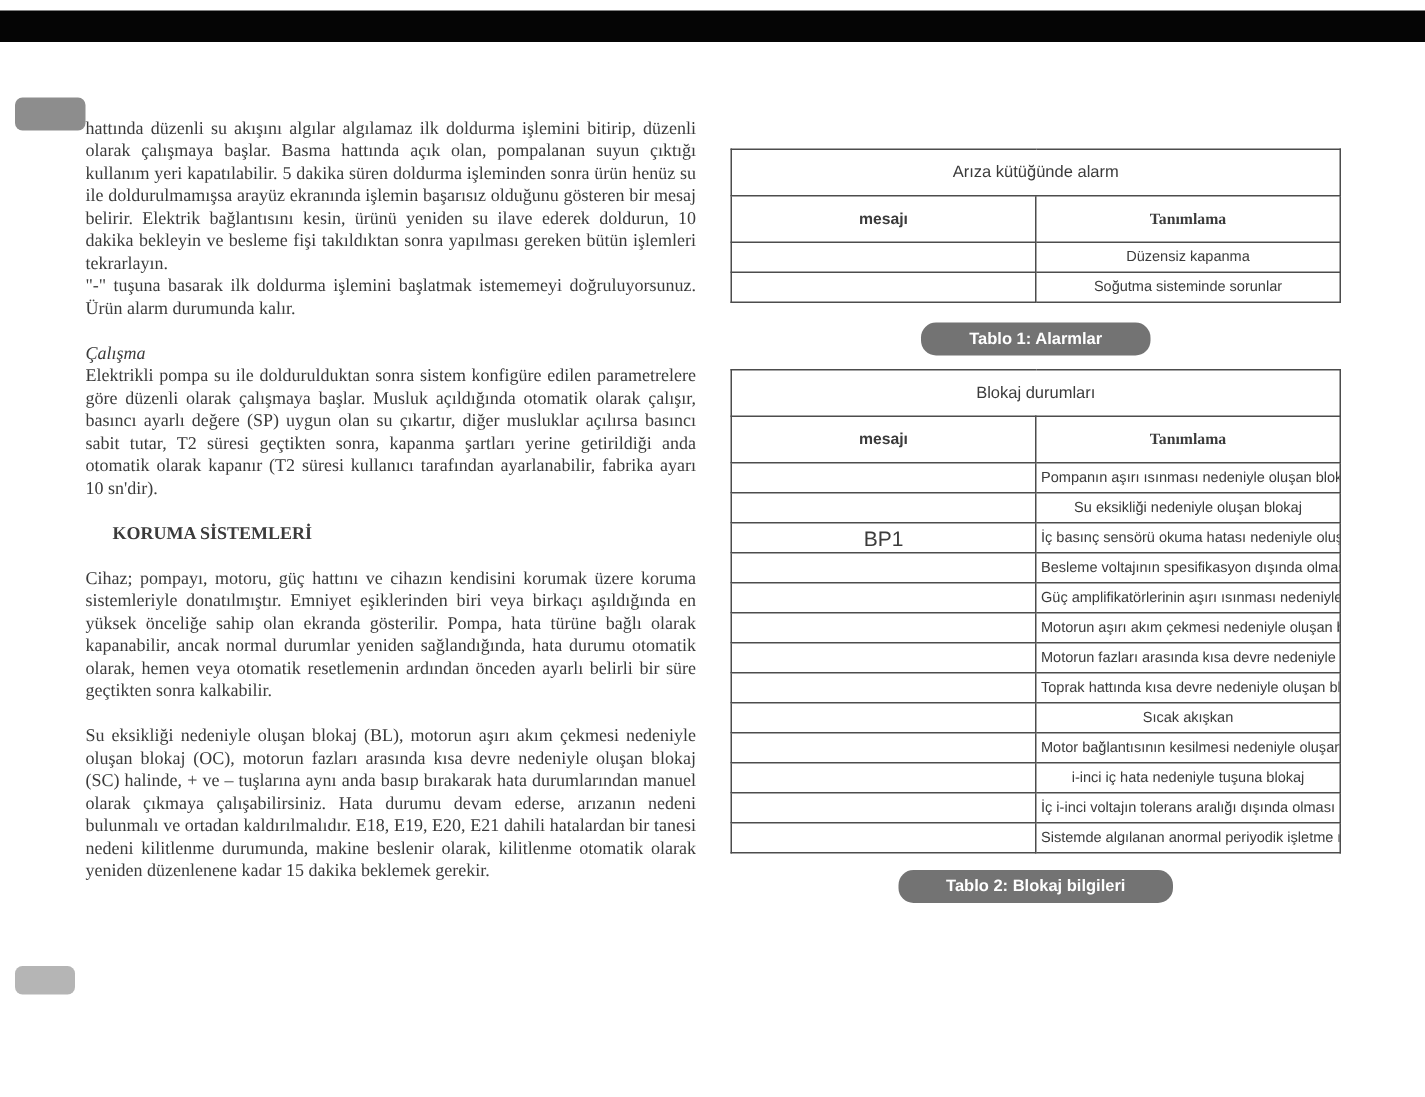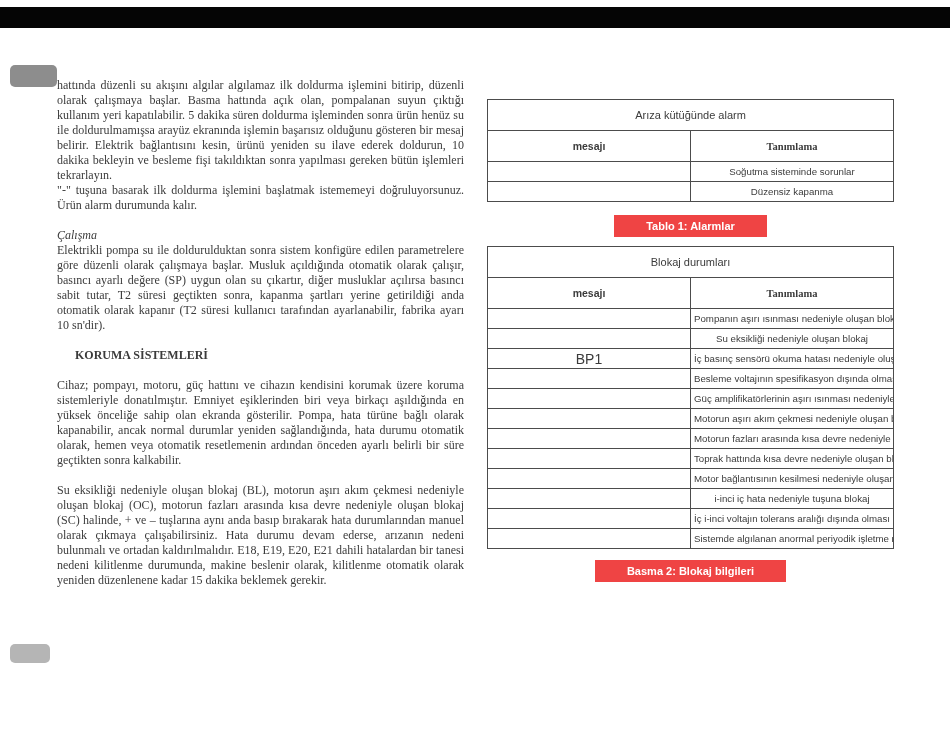--- a/index.html
+++ b/index.html
@@ -35,23 +35,23 @@
   .th-mesaj { width: 54px; font-size: 10.5px; font-weight: bold; }
   .th-tanim { font-size: 10.5px; font-weight: bold; font-family: Liberation Serif, serif; }
   .tbl tbody td { height: 20px; font-size: 9.7px; white-space: nowrap; }
   .tbl tbody td.c-mesaj { font-size: 14px; font-weight: normal; }
   .c-mesaj { width: 54px; }
 
   .badge-wrap { width: 100%; text-align: center; }
   .badge-wrap-1 { margin: 13px 0 9px 0; }
   .badge-wrap-2 { margin: 11px 0 0 0; }
   .badge {
-    display: inline-block; background: #ef4444; color: #ffffff;
+    display: inline-block; background: #737373; color: #ffffff;
     font-size: 11px; font-weight: bold; line-height: 22px;
-    padding: 0 32px; border-radius: 0;
+    padding: 0 32px; border-radius: 10px;
   }
 </style>
 </head>
 <body>
 
 <div class="page">
 
   <div class="top-bar"></div>
 
   <div class="tag tag-top"></div>
@@ -74,25 +74,25 @@
           <th colspan="2" class="t-title">Arıza kütüğünde alarm</th>
         </tr>
         <tr class="hdr">
           <th class="th-mesaj">mesajı</th>
           <th class="th-tanim">Tanımlama</th>
         </tr>
       </thead>
       <tbody>
           <tr>
             <td class="c-mesaj"></td>
-            <td class="c-tanim">Soğutma sisteminde sorunlar</td>
+            <td class="c-tanim">Düzensiz kapanma</td>
           </tr>
           <tr>
             <td class="c-mesaj"></td>
-            <td class="c-tanim">Düzensiz kapanma</td>
+            <td class="c-tanim">Soğutma sisteminde sorunlar</td>
           </tr>
         </tbody>
     </table>
 
     <div class="badge-wrap badge-wrap-1">
       <span class="badge">Tablo 1: Alarmlar</span>
     </div>
 
     <table class="tbl">
       <thead>
@@ -132,38 +132,42 @@
           <tr>
             <td class="c-mesaj"></td>
             <td class="c-tanim">Motorun fazları arasında kısa devre nedeniyle oluşan blokaj</td>
           </tr>
           <tr>
             <td class="c-mesaj"></td>
             <td class="c-tanim">Toprak hattında kısa devre nedeniyle oluşan blokaj</td>
           </tr>
           <tr>
             <td class="c-mesaj"></td>
+            <td class="c-tanim">Sıcak akışkan</td>
+          </tr>
+          <tr>
+            <td class="c-mesaj"></td>
             <td class="c-tanim">Motor bağlantısının kesilmesi nedeniyle oluşan blokaj</td>
           </tr>
           <tr>
             <td class="c-mesaj"></td>
             <td class="c-tanim">i-inci iç hata nedeniyle tuşuna blokaj</td>
           </tr>
           <tr>
             <td class="c-mesaj"></td>
             <td class="c-tanim">İç i-inci voltajın tolerans aralığı dışında olması nedeniyle oluşan blokaj</td>
           </tr>
           <tr>
             <td class="c-mesaj"></td>
             <td class="c-tanim">Sistemde algılanan anormal periyodik işletme nedeniyle oluşan blokaj</td>
           </tr>
         </tbody>
     </table>
 
     <div class="badge-wrap badge-wrap-2">
-      <span class="badge">Basma 2: Blokaj bilgileri</span>
+      <span class="badge">Tablo 2: Blokaj bilgileri</span>
     </div>
 
   </div>
 
   <div class="tag tag-bottom"></div>
 
 </div>
 
 </body></html>

